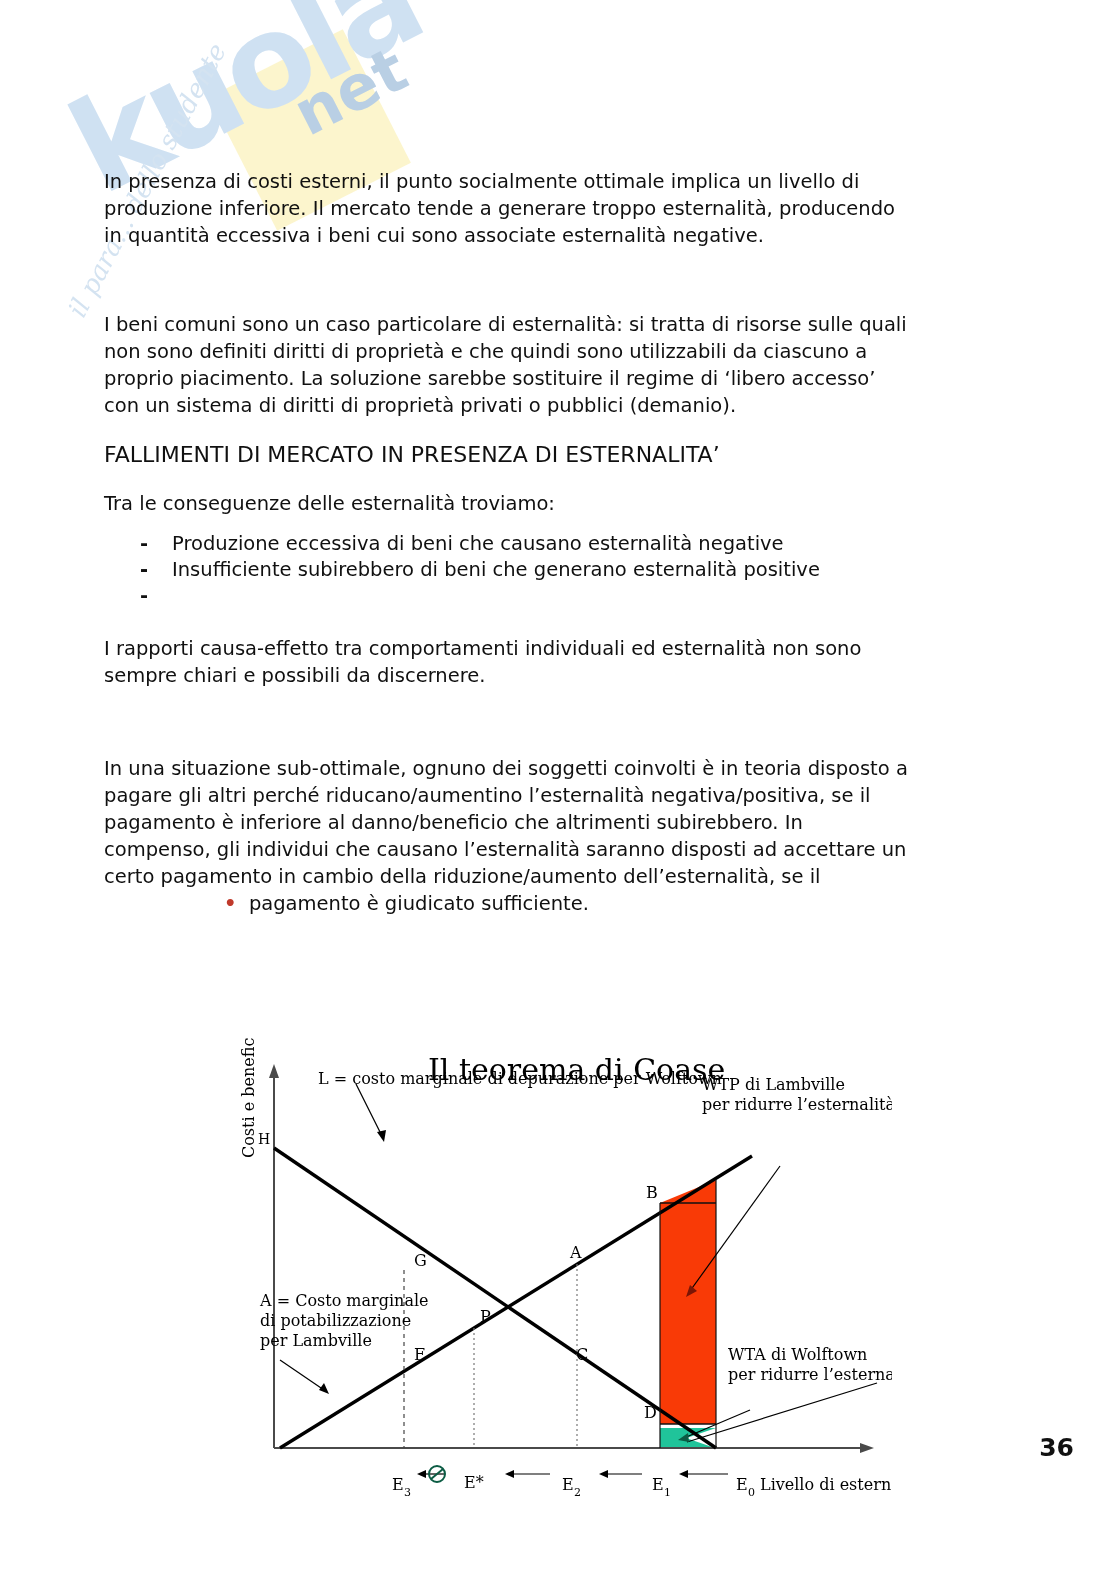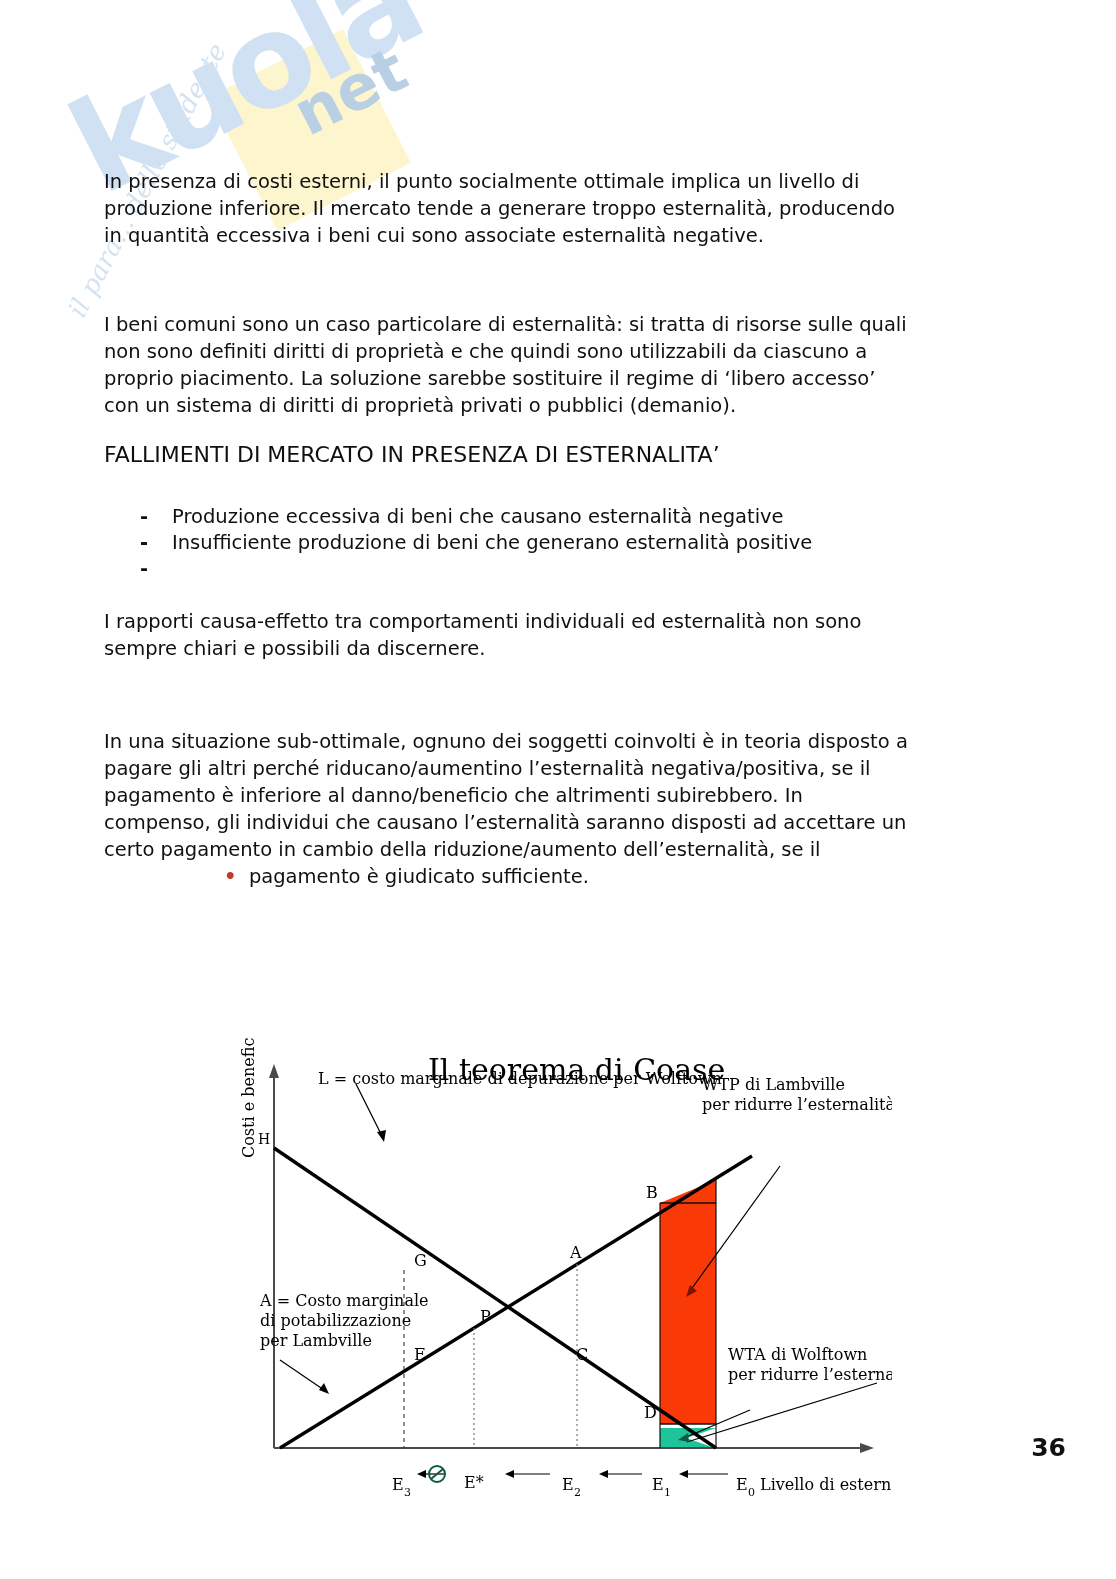--- a/index.html
+++ b/index.html
@@ -125,21 +125,21 @@
     position: absolute;
     left: 0;
     top: 0;
     font-weight: bold;
   }
   .inline-gap { display: inline-block; width: 120px; }
 
   
   #page-number {
     position: absolute;
-    right: 50px;
+    right: 42px;
     top: 1433px;
     font-size: 25px;
     font-weight: bold;
     color: #111;
     z-index: 3;
     margin-left: 47px;
   }
 
   
   #figure {
@@ -171,34 +171,35 @@
     <div class="gap-xl"></div>
 
     <p class="para">I beni comuni sono un caso particolare di esternalità: si tratta di risorse sulle quali non sono definiti diritti di proprietà e che quindi sono utilizzabili da ciascuno a proprio piacimento. La soluzione sarebbe sostituire il regime di ‘libero accesso’ con un sistema di diritti di proprietà privati o pubblici (demanio).</p>
 
     <div class="gap-m"></div>
 
     <div class="heading-plain">FALLIMENTI DI MERCATO IN PRESENZA DI ESTERNALITA’</div>
 
     <div class="gap-m"></div>
 
+    <p class="para">Tra le conseguenze delle esternalità troviamo:</p>
 
     <div class="gap-s"></div>
 
     <ul class="bullets">
       <li>
         <span class="dash">-</span>
         <span>Produzione eccessiva di beni che causano esternalità negative</span>
       </li>
       <li>
         <span class="dash">-</span>
       </li>
       <li>
         <span class="dash">-</span>
-        <span>Insufficiente produzione di beni che generano esternalità positive</span>
+        <span>Insufficiente subirebbero di beni che generano esternalità positive</span>
       </li>
       <li>
         <span class="dash">-</span>
       </li>
     </ul>
 
     <div class="gap-l"></div>
 
 
     <div class="gap-m"></div>

